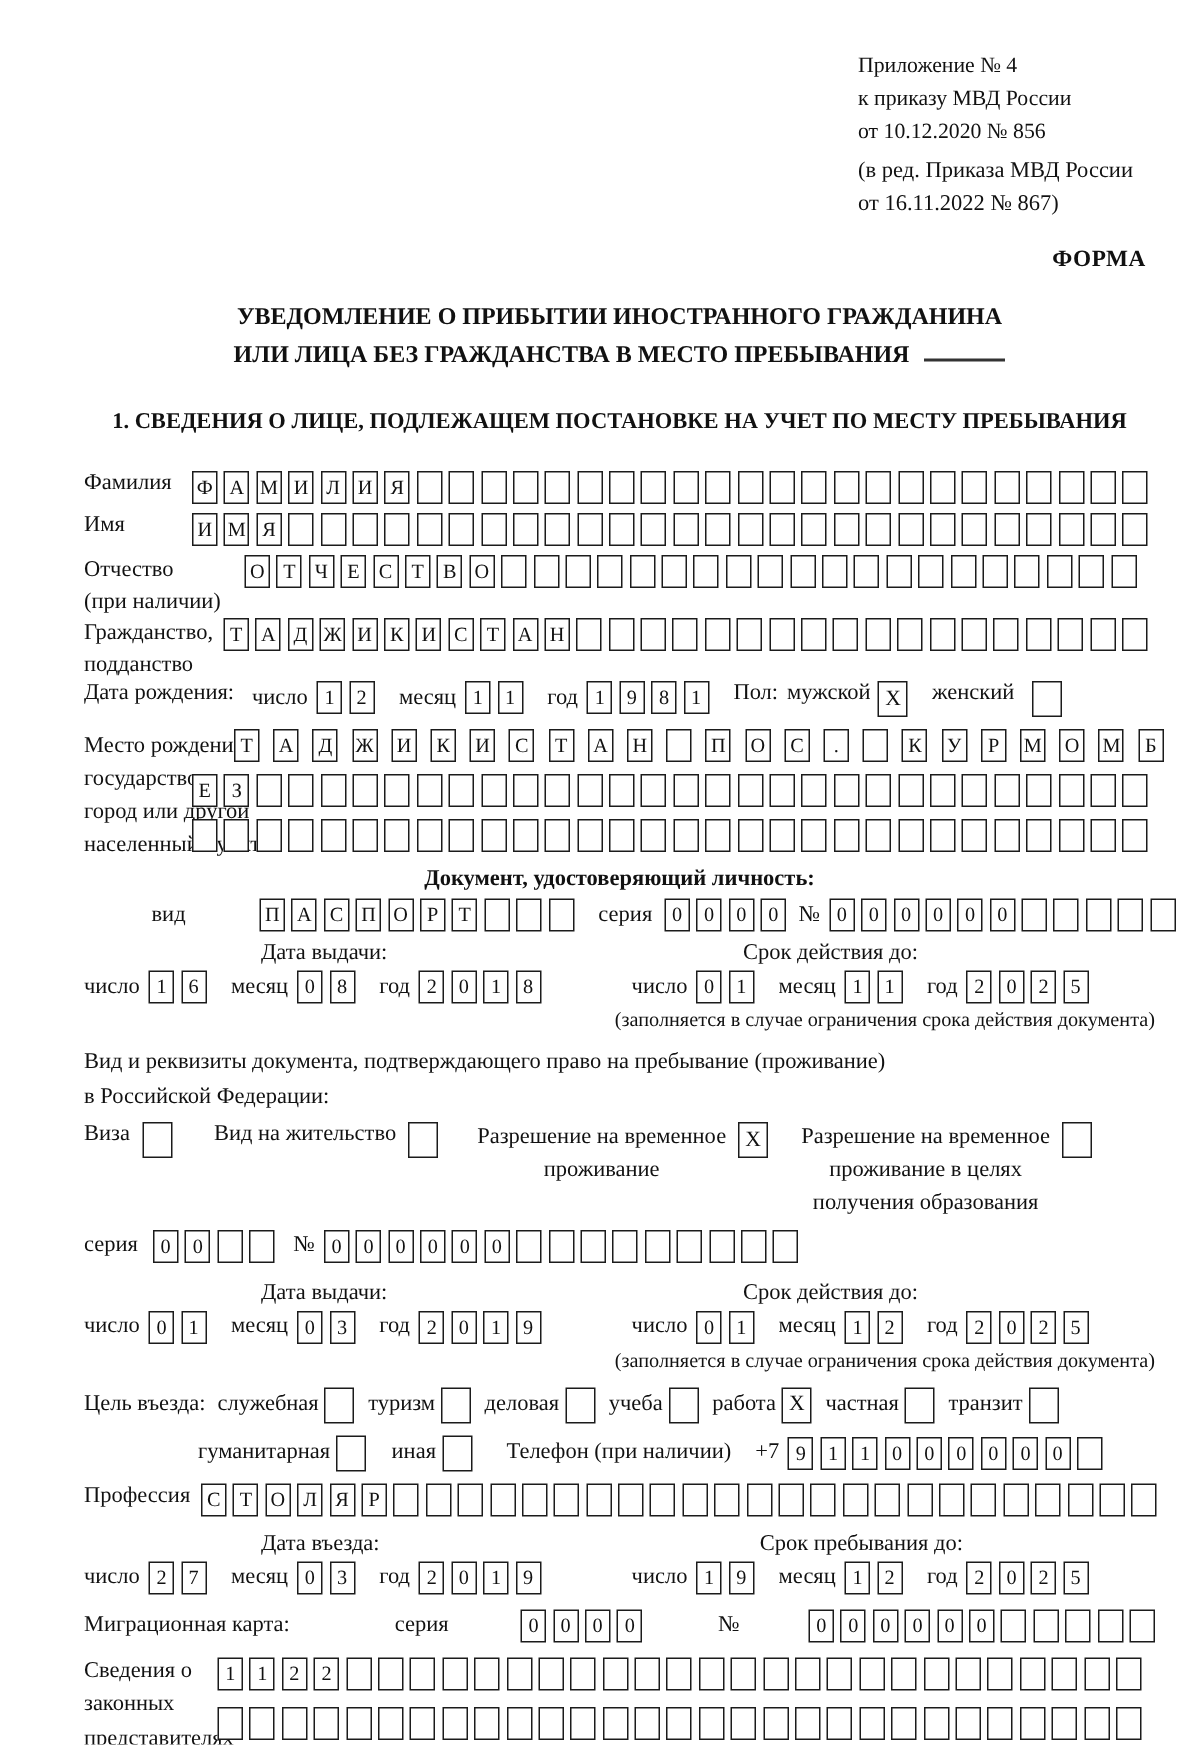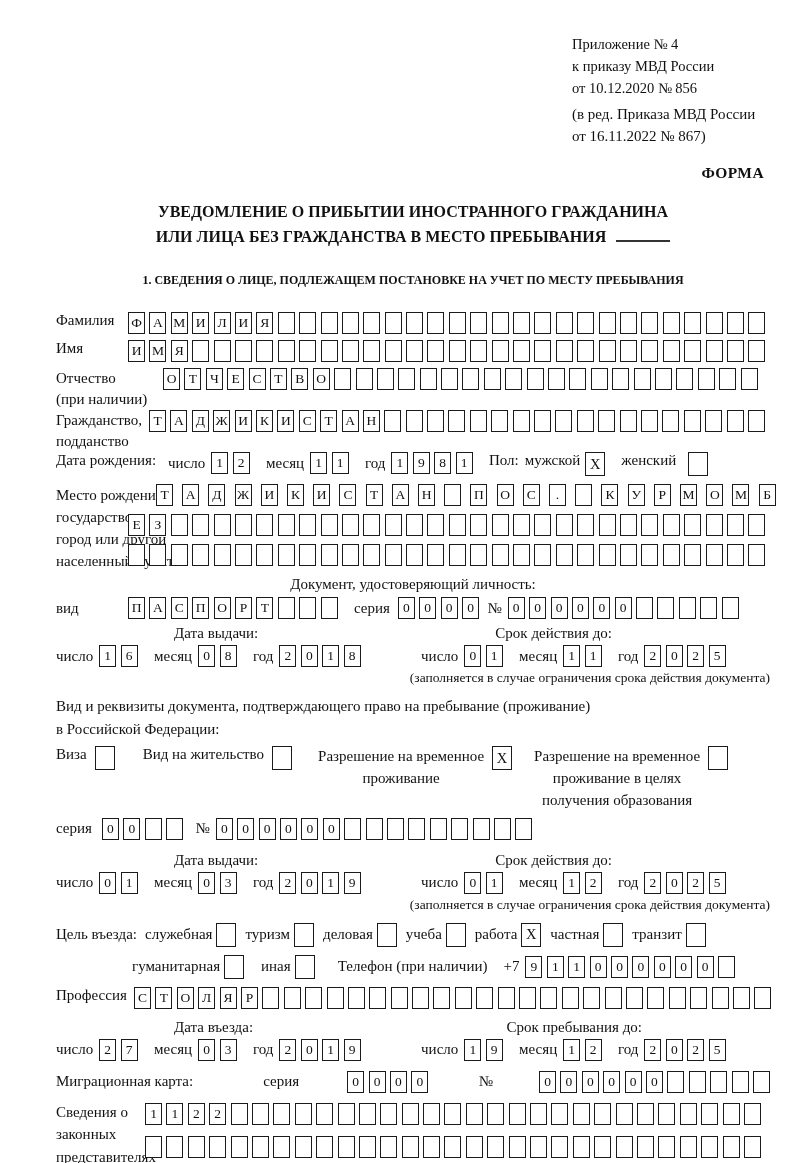--- a/index.html
+++ b/index.html
@@ -9,21 +9,21 @@
     color:#111; font-family:"Liberation Serif", serif; font-size:15px;
   }
   .sheet { padding:34px 30px 0 56px; }
 
   .annex { width:192px; margin-left:auto; margin-right:6px; line-height:1.5; font-size:14.5px; }
   .annex .ed { margin-top:5px; font-size:15px; line-height:1.45; }
   .forma { text-align:right; font-weight:bold; margin:16px 6px 0 0; font-size:15.5px; letter-spacing:.4px; }
 
   .title { text-align:center; font-weight:bold; font-size:16px; margin-top:18px; line-height:1.55; }
   .blank-line { display:inline-block; width:54px; border-bottom:2px solid #333; height:13px; margin-left:10px; }
-  .sec-head { font-weight:bold; font-size:12px; margin-top:24px; text-align:center; white-space:nowrap; }
+  .sec-head { font-weight:bold; font-size:15px; margin-top:24px; text-align:center; white-space:nowrap; }
 
   .frow { display:flex; align-items:flex-start; }
   .mt4{margin-top:4px} .mt6{margin-top:6px} .mt8{margin-top:8px} .mt10{margin-top:10px}
   .mt12{margin-top:12px} .mt24{margin-top:24px}
   .h36 { height:36px; }
 
   .lab { white-space:nowrap; }
   .w72 { width:72px; flex:none; }
   .w93 { width:93px; flex:none; }
   .w107{ width:107px; flex:none; }
@@ -45,21 +45,21 @@
   .dg .lab { margin-right:6px; }
   .dg .cells { margin-right:12px; }
   .dg .cells:last-child { margin-right:0; }
   .dg-right { margin-left:auto; margin-right:40px; }
 
   .dhrow { display:flex;gap:40px; }
   .dh-left { margin-left:118px; }
   .dh-right { margin-left:auto; margin-right:158px; }
   .note { text-align:right; font-size:13.5px; margin-top:3px; }
 
-  .doc-head { text-align:center; font-weight:normal; margin-top:4px; }
+  .doc-head { text-align:center; font-weight:bold; margin-top:4px; }
 
   .bplace { position:relative; height:88px; margin-top:8px; }
   .bplace .plabels { position:absolute; left:0; top:0; line-height:22px; }
   .bplace .p1 { position:absolute; left:100px; top:0; }
   .bplace .p2 { position:absolute; left:72px; top:30px; }
   .bplace .p3 { position:absolute; left:72px; top:60px; }
   .cells-j { display:flex; width:620px; justify-content:space-between; }
   .cells-j .cb { margin-right:0; }
 
   .res-opts { display:flex; margin-top:8px; }
@@ -374,21 +374,21 @@
         <span class="cb"></span>
         <span class="cb"></span>
         <span class="cb"></span>
         <span class="cb"></span>
         <span class="cb"></span>
       </div>
   </div>
 
   <div class="doc-head">Документ, удостоверяющий личность:</div>
 
-  <div class="frow mt4" style="align-items:center;">
+  <div class="frow mt4" style="align-items:center;margin-left:45px;">
     <span class="lab w72">вид</span>
     <span class="cells">
         <span class="cb">П</span>
         <span class="cb">А</span>
         <span class="cb">С</span>
         <span class="cb">П</span>
         <span class="cb">О</span>
         <span class="cb">Р</span>
         <span class="cb">Т</span>
         <span class="cb"></span>

